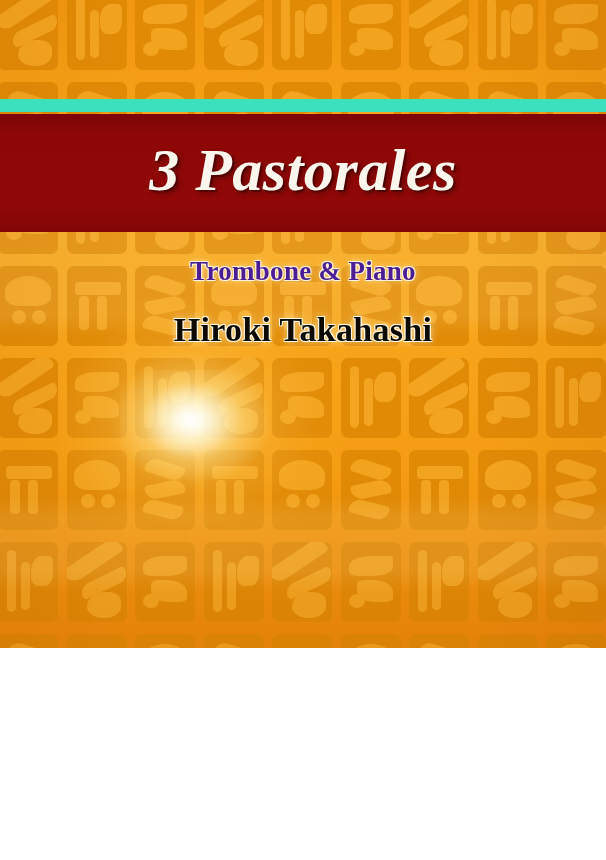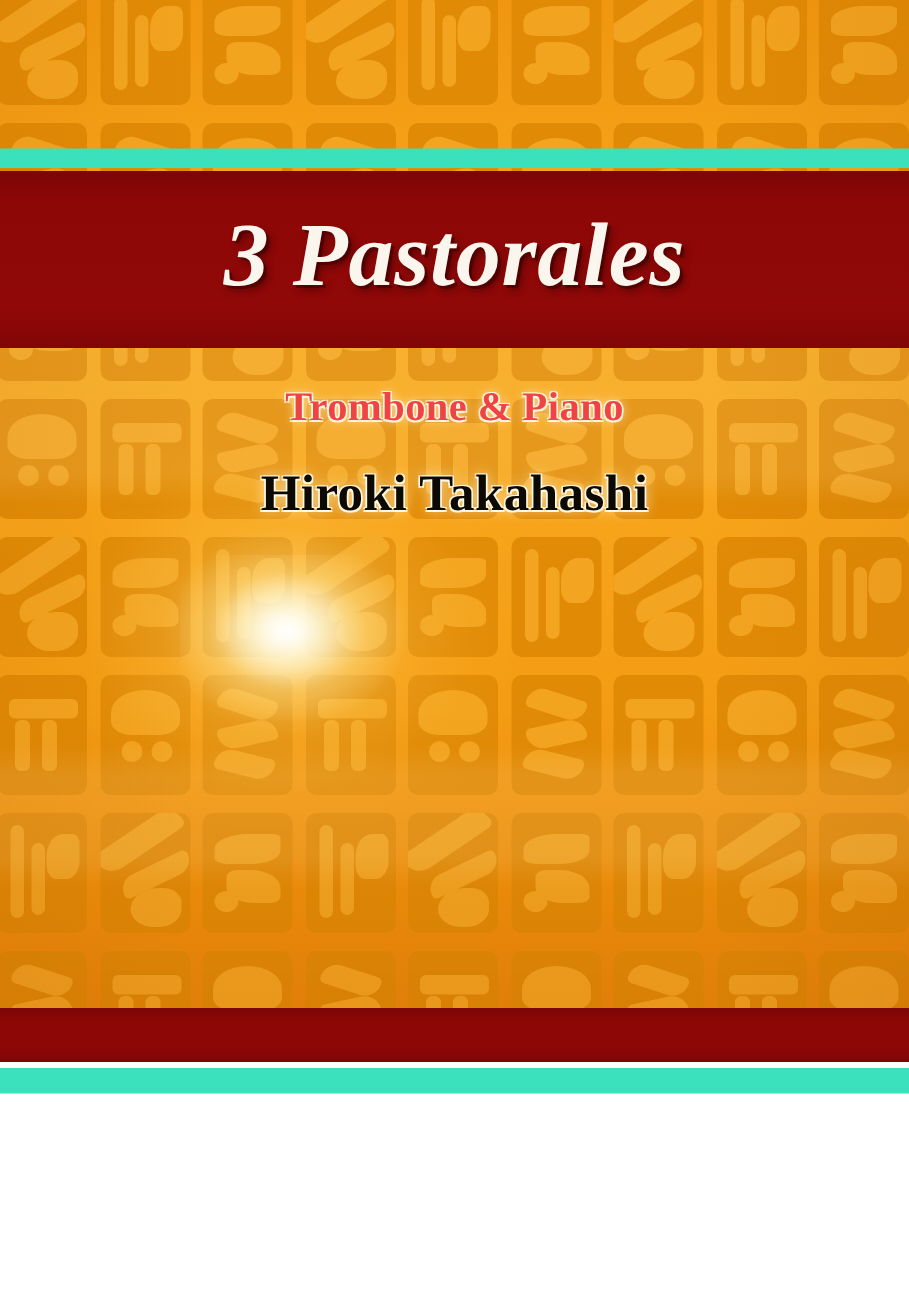--- a/index.html
+++ b/index.html
@@ -7,21 +7,21 @@
     padding: 0;
     background: #ffffff;
   }
   body {
     font-family: "Liberation Serif", serif;
   }
 
   #cover {
     position: relative;
     width: 606px;
-    height: 860px;
+    height: 648px;
     overflow: hidden;
     background: #ffffff;
   }
 
   
   .artwork {
     position: absolute;
     left: 0;
     top: 0;
     width: 606px;
@@ -227,21 +227,21 @@
     position: absolute;
     left: 0;
     top: 254px;
     width: 606px;
     text-align: center;
     z-index: 8;
     font-family: "Liberation Serif", serif;
     font-weight: bold;
     font-size: 27px;
     line-height: 34px;
-    color: #ef4444;
+    color: #4c1d95;
     letter-spacing: 0.3px;
     text-shadow:
       -1px -1px 0 rgba(255,248,225,0.85),
        1px -1px 0 rgba(255,248,225,0.85),
       -1px  1px 0 rgba(255,248,225,0.85),
        1px  1px 0 rgba(255,248,225,0.85),
        0    0   7px rgba(255,245,210,0.95);
     white-space: nowrap;
   }
 

